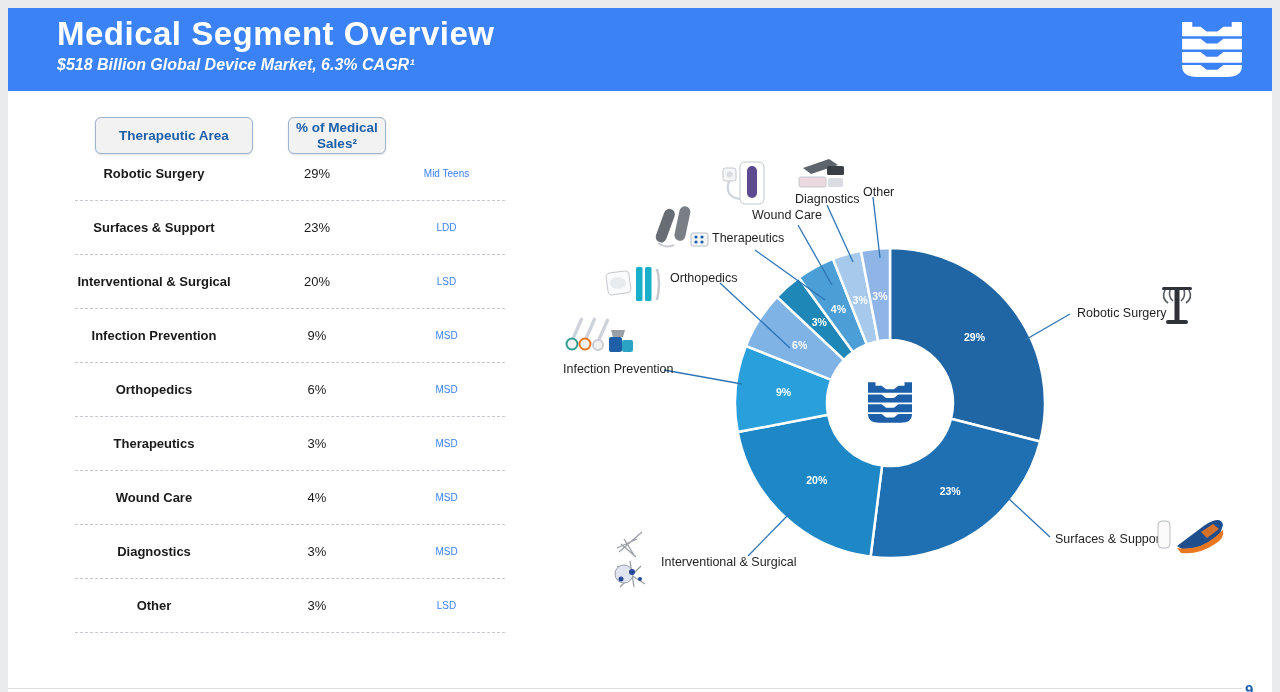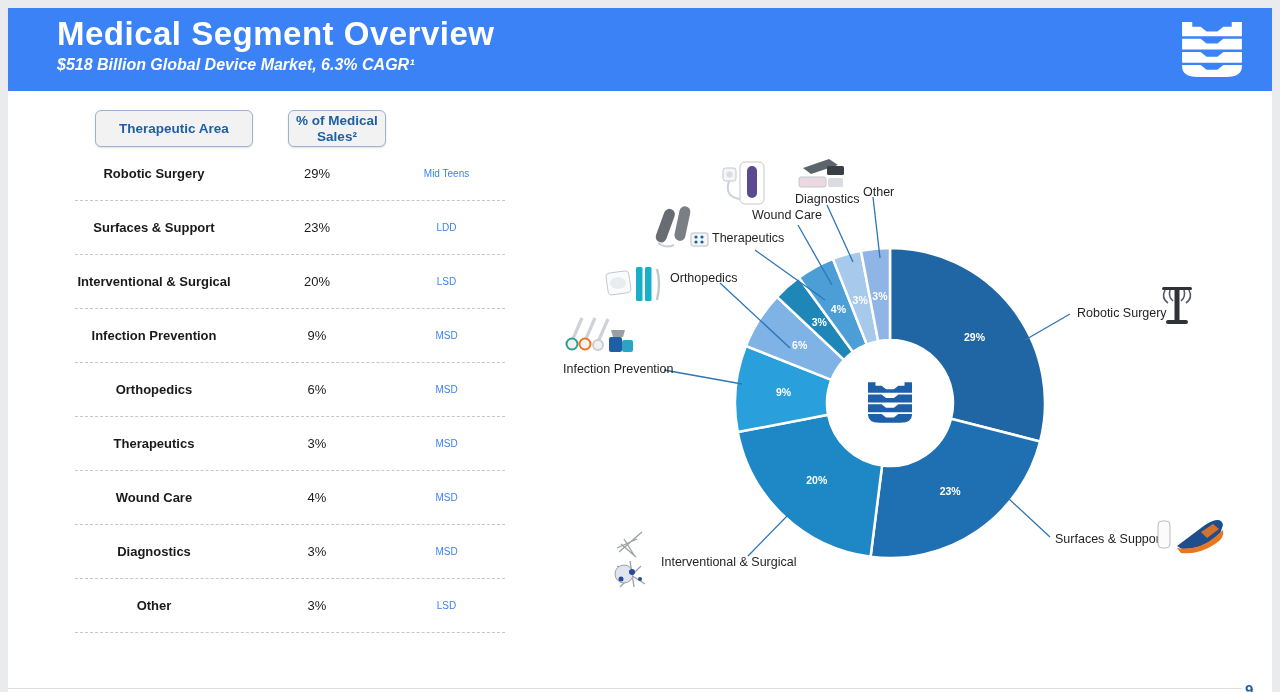--- a/index.html
+++ b/index.html
@@ -20,21 +20,21 @@
   }
   .title-wrap{position:absolute;left:49px;top:7px;}
   .page-title{
     margin:0;font-size:33px;line-height:37px;font-weight:600;letter-spacing:.5px;color:#fff;
   }
   .page-subtitle{
     font-size:16px;line-height:24px;font-style:italic;font-weight:600;color:#fff;margin-top:1px;
   }
   .header-logo{position:absolute;right:25px;top:14px;width:70px;height:55px;color:#ffffff;}
   
-  .tbl-head{position:absolute;left:67px;top:102px;width:490px;display:flex;padding-left:20px;}
+  .tbl-head{position:absolute;left:67px;top:109px;width:490px;display:flex;padding-left:20px;}
   .pill{
     background:#f2f2f3;border:1px solid #9db2cd;border-radius:6px;
     color:#1d5fa8;font-weight:bold;font-size:13.5px;line-height:15.5px;
     display:flex;align-items:center;justify-content:center;text-align:center;
     box-sizing:border-box;height:37px;box-shadow:0 1px 2px rgba(0,0,0,.12);
   }
   .pill-1{width:158px;}
   .pill-2{width:98px;margin-left:35px;}
   .pill-3{width:117px;margin-left:22px;}
   .tbl-rows{position:absolute;left:67px;top:139px;width:430px;}

